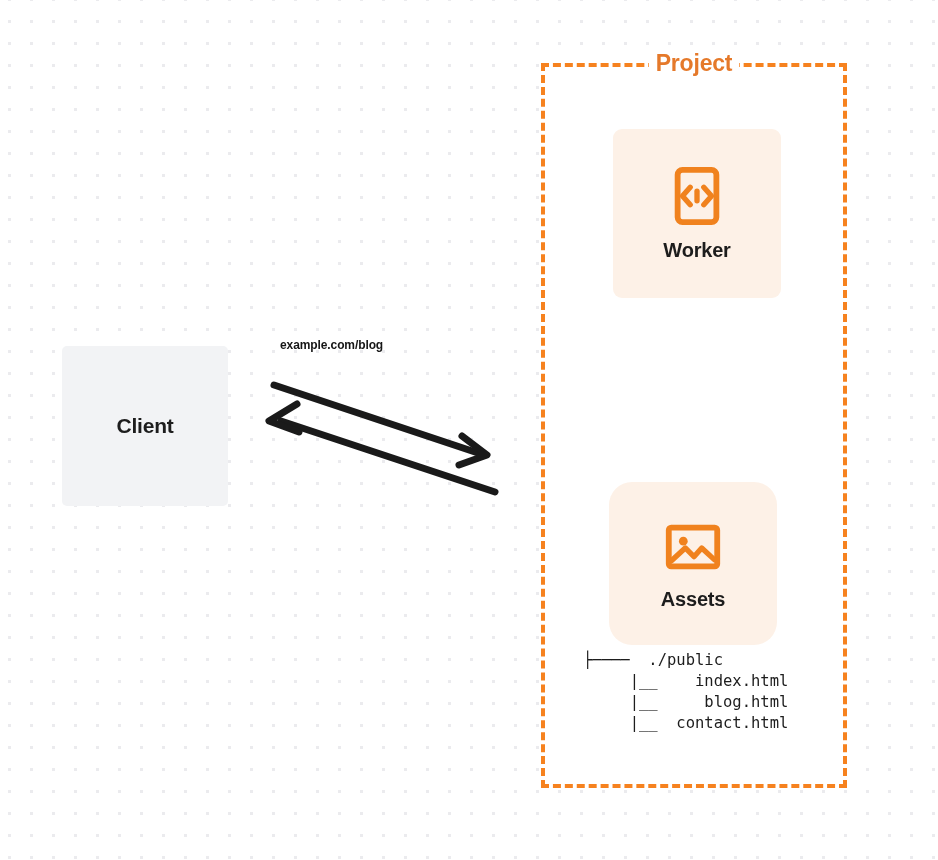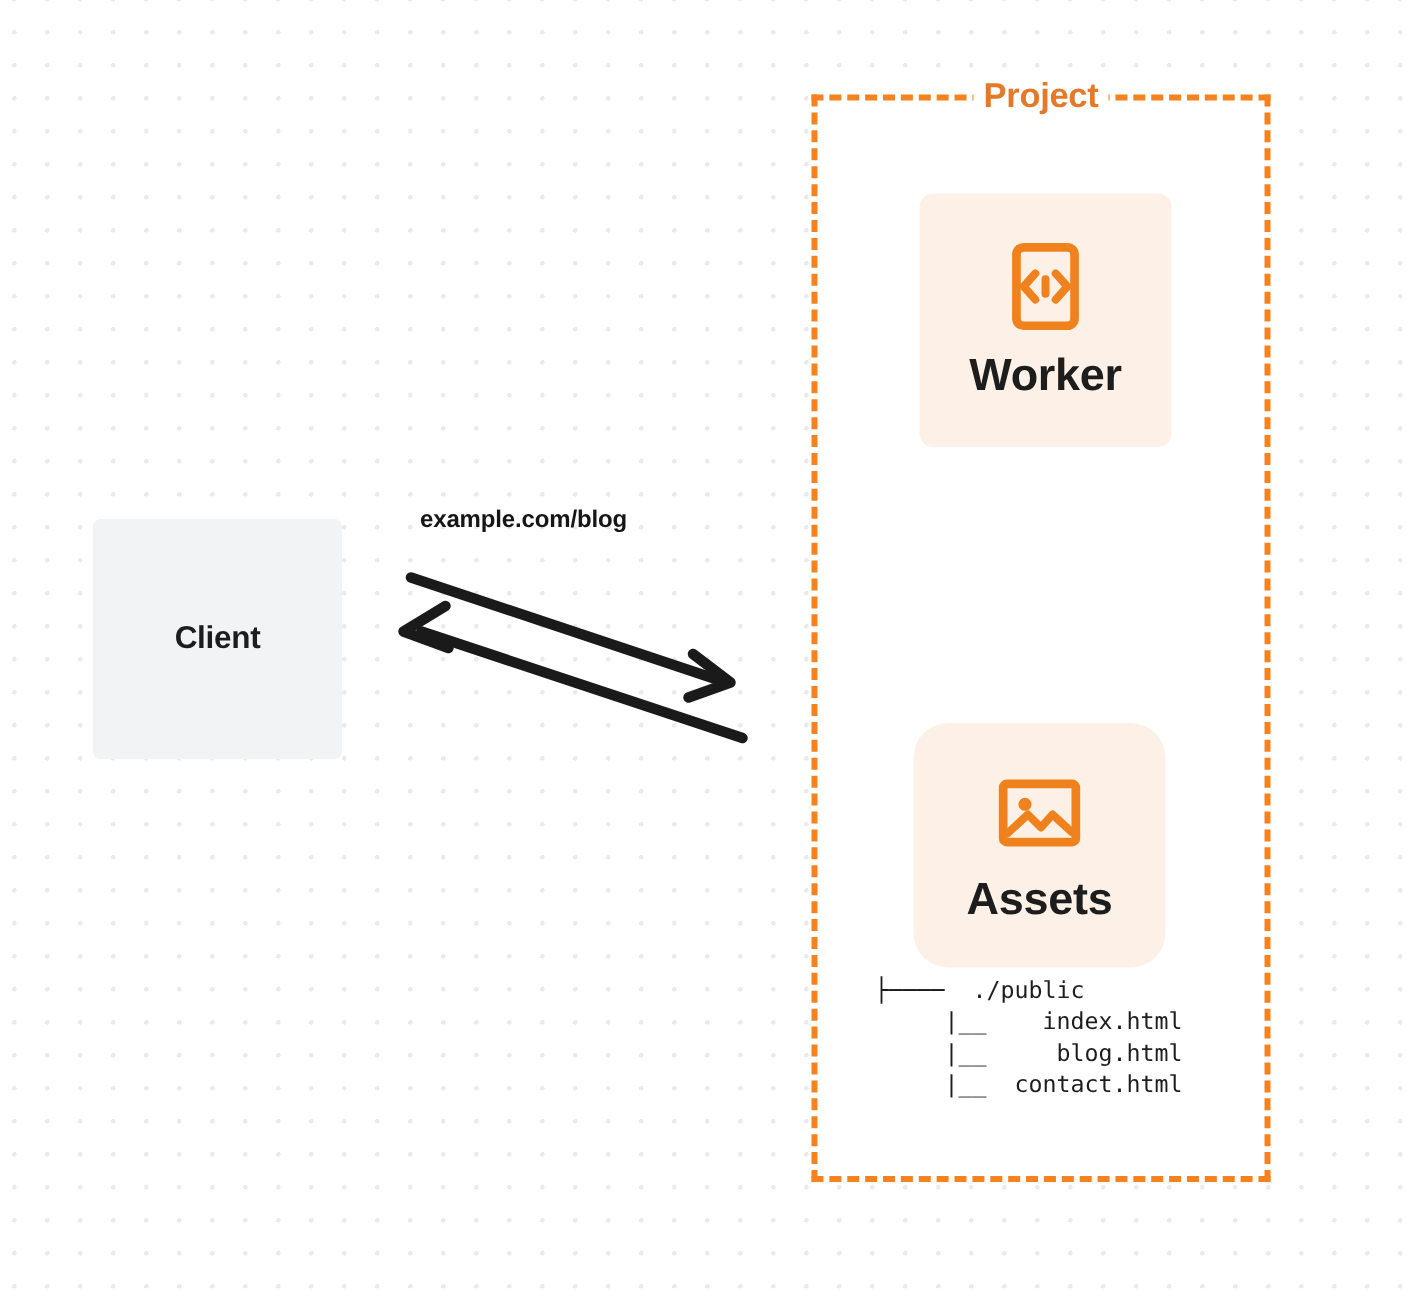--- a/index.html
+++ b/index.html
@@ -77,21 +77,21 @@
     border-radius: 23px;
   }
   .card-icon {
     width: 62px;
     height: 62px;
     display: block;
   }
   #worker-card .card-icon { margin-bottom: 12px; }
   #assets-card .card-icon { margin-bottom: 10px; }
   .card-label {
-    font-size: 30px;
+    font-size: 20px;
     font-weight: 700;
     color: #1d1d1d;
     letter-spacing: -0.2px;
   }
 
   
   #file-tree {
     position: absolute;
     left: 583px;
     top: 650px;
@@ -121,21 +121,21 @@
     font-weight: 700;
     color: #1d1d1d;
     letter-spacing: -0.2px;
   }
 
   
   #arrow-label {
     position: absolute;
     left: 280px;
     top: 338px;
-    font-size: 16px;
+    font-size: 12px;
     font-weight: 700;
     color: #161616;
     letter-spacing: -0.1px;
     white-space: nowrap;
   }
 
   
   #arrows {
     position: absolute;
     left: 0;

